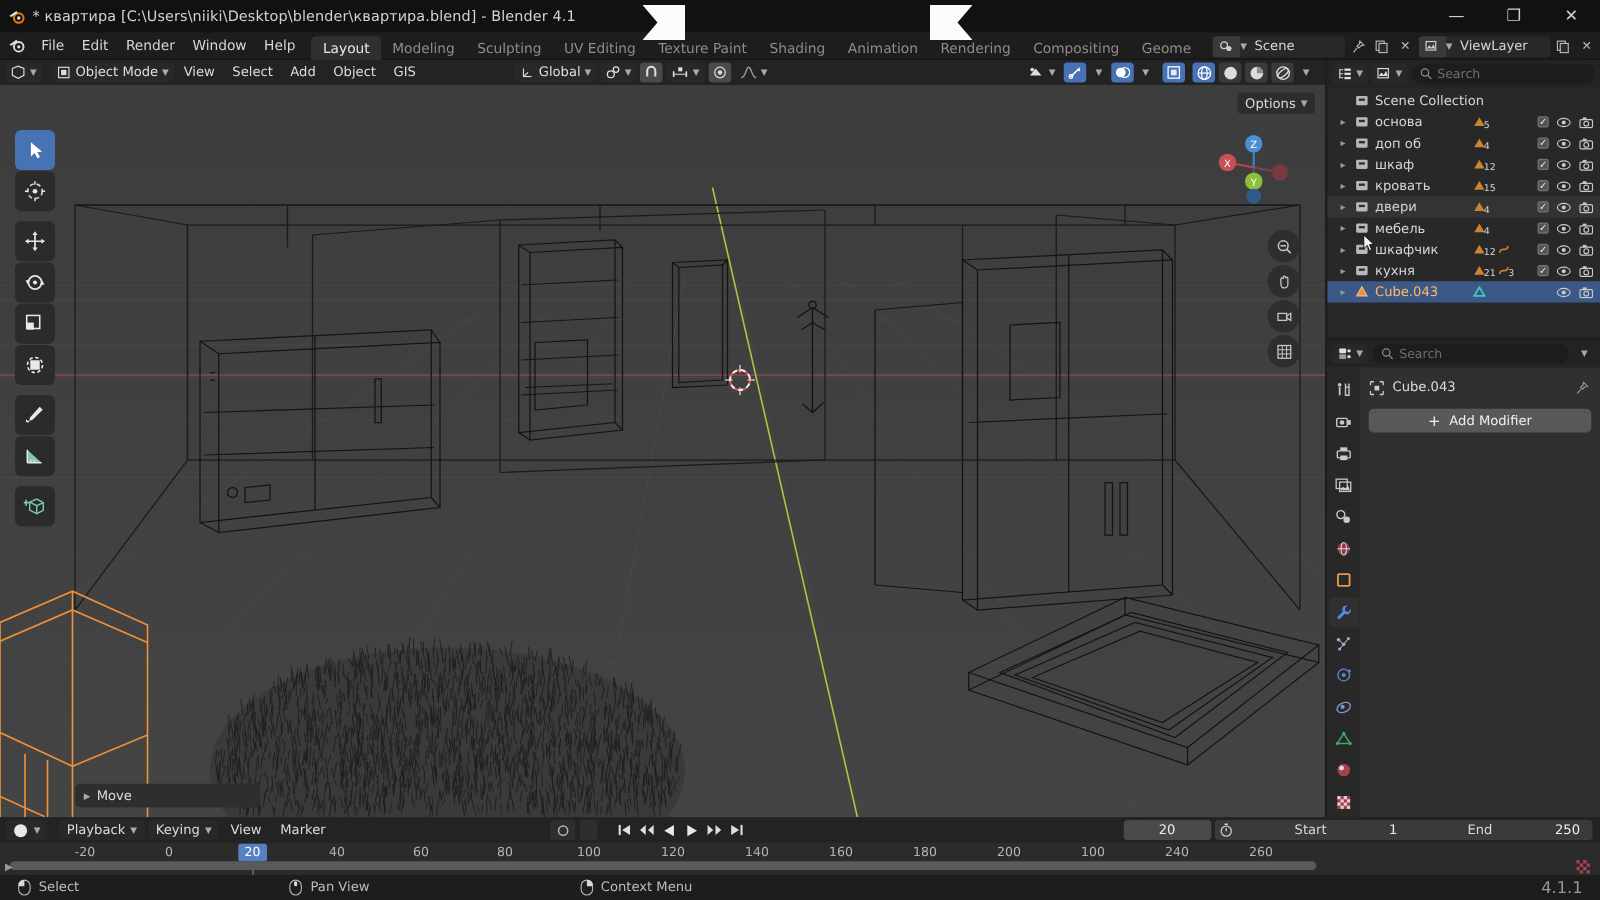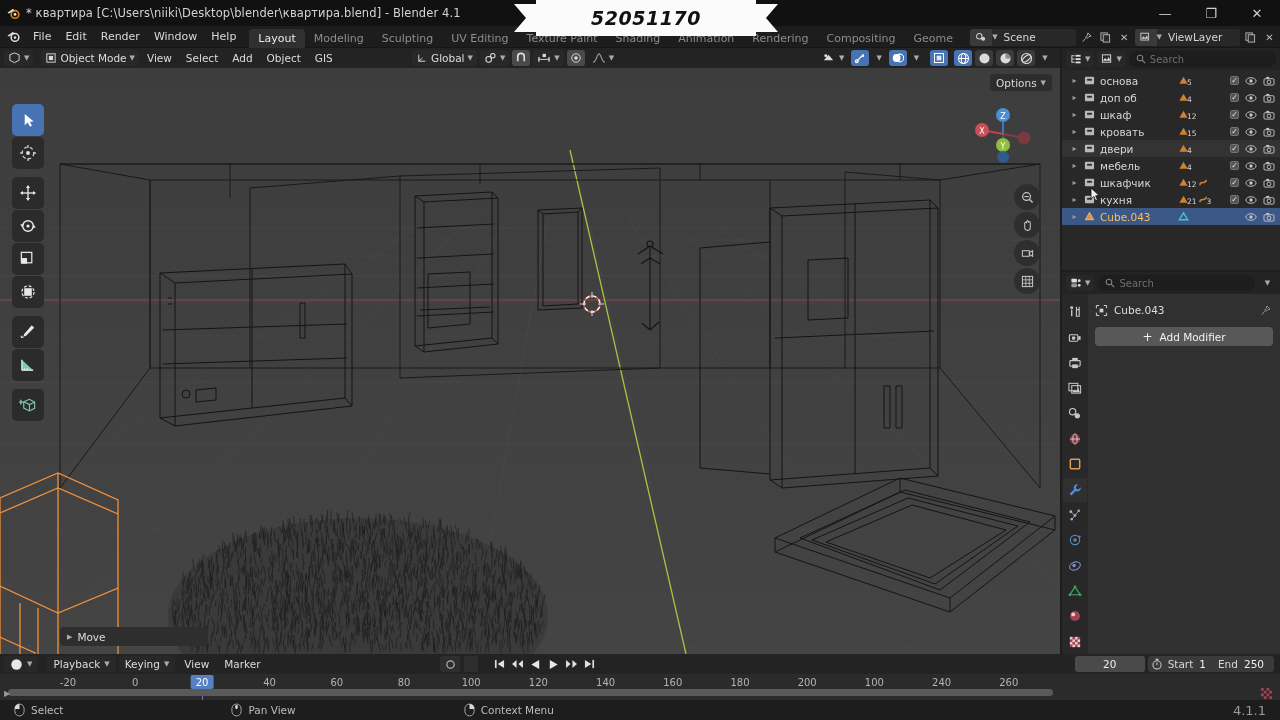--- a/index.html
+++ b/index.html
@@ -142,21 +142,21 @@
   .tl-rec { width:20px; height:16px; background:#2e2e2e; border-radius:3px 0 0 3px;
     display:flex; align-items:center; justify-content:center; }
   .tl-nav { display:flex; align-items:center; gap:3px; margin-left:10px; }
   .tl-navb { width:15px; height:16px; display:flex; align-items:center;
     justify-content:center; color:#e0e0e0; font-size:9px; }
   .tl-right { position:absolute; right:6px; display:flex; align-items:center; gap:3px; }
   .frame-fld { width:70px; height:16px; background:#4a4a4a; border-radius:3px;
     display:flex; align-items:center; justify-content:center;
     font-size:10.5px; color:#eee; }
   .se-grp { display:flex; align-items:center; height:16px; background:#3a3a3a;
-    border-radius:3px; overflow:hidden; }
+    border-radius:3px; overflow:hidden;gap:44px; }
   .se-ico { width:18px; display:flex; align-items:center; justify-content:center; color:#ccc; }
   .se-lbl { font-size:10.5px; color:#d8d8d8; padding:0 6px 0 2px; }
   .se-val { font-size:10.5px; color:#eee; padding-right:10px; }
   .tl-ruler { position:absolute; left:0; top:20px; width:1280px; height:26px;
     background:#2b2b2b; }
   .tick { position:absolute; top:3px; font-size:10px; color:#b4b4b4;
     transform:translateX(-50%); }
   .cur-frame { position:absolute; top:1px; height:14px; background:#5680c2;
     border-radius:2px; display:flex; align-items:center; justify-content:center;
     font-size:10px; color:#fff; padding:0 5px; transform:translateX(-50%); }
@@ -694,20 +694,30 @@
       <div class="ol-search">
         <svg width="10" height="10" viewBox="0 0 11 11">
           <circle cx="4.4" cy="4.4" r="3.2" fill="none" stroke="#8a8a8a" stroke-width="1.1"></circle>
           <line x1="6.8" y1="6.8" x2="10" y2="10" stroke="#8a8a8a" stroke-width="1.2"></line>
         </svg>
         <span>Search</span>
       </div>
     </div>
 
     <div class="ol-body">
+      <div class="ol-row">
+        <div class="ol-arrow"></div>
+        <div class="ol-ico">
+          <svg width="11" height="11" viewBox="0 0 12 12">
+            <rect x="1" y="2" width="10" height="8" rx="1" fill="#b8b8b8"></rect>
+            <rect x="3.4" y="4.2" width="5.2" height="2" fill="#2a2a2a"></rect>
+          </svg>
+        </div>
+        <div class="ol-name">Scene Collection</div>
+      </div>
 
       <div class="ol-row">
           <div class="ol-arrow">▸</div>
           <div class="ol-ico">
             <svg width="11" height="11" viewBox="0 0 12 12">
               <rect x="1" y="2" width="10" height="8" rx="1" fill="#b8b8b8"></rect>
               <rect x="3.4" y="4.2" width="5.2" height="2" fill="#2a2a2a"></rect>
             </svg>
           </div>
           <div class="ol-name">основа</div>
@@ -1318,18 +1328,15 @@
         <path d="M11 6.5 L11 4 A5 5 0 0 0 6 1 L6 6.5 Z" fill="#d8d8d8"></path>
       </svg>
       <span>Context Menu</span>
     </div>
     <div class="st-ver">4.1.1</div>
   </div>
 
   <div class="banner">
     <div class="ribbon-l"></div>
     <div class="ribbon-r"></div>
-    <div class="banner-body">
-      <span class="banner-txt">52051170</span>
-    </div>
   </div>
 
 </div>
 
 </body></html>

